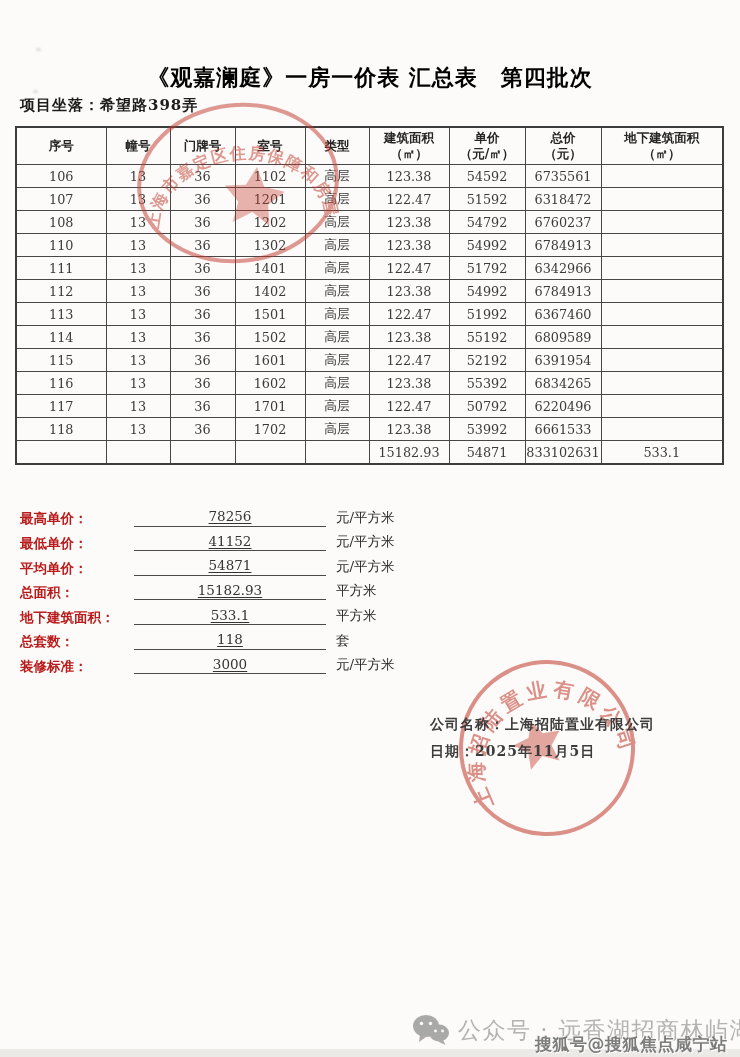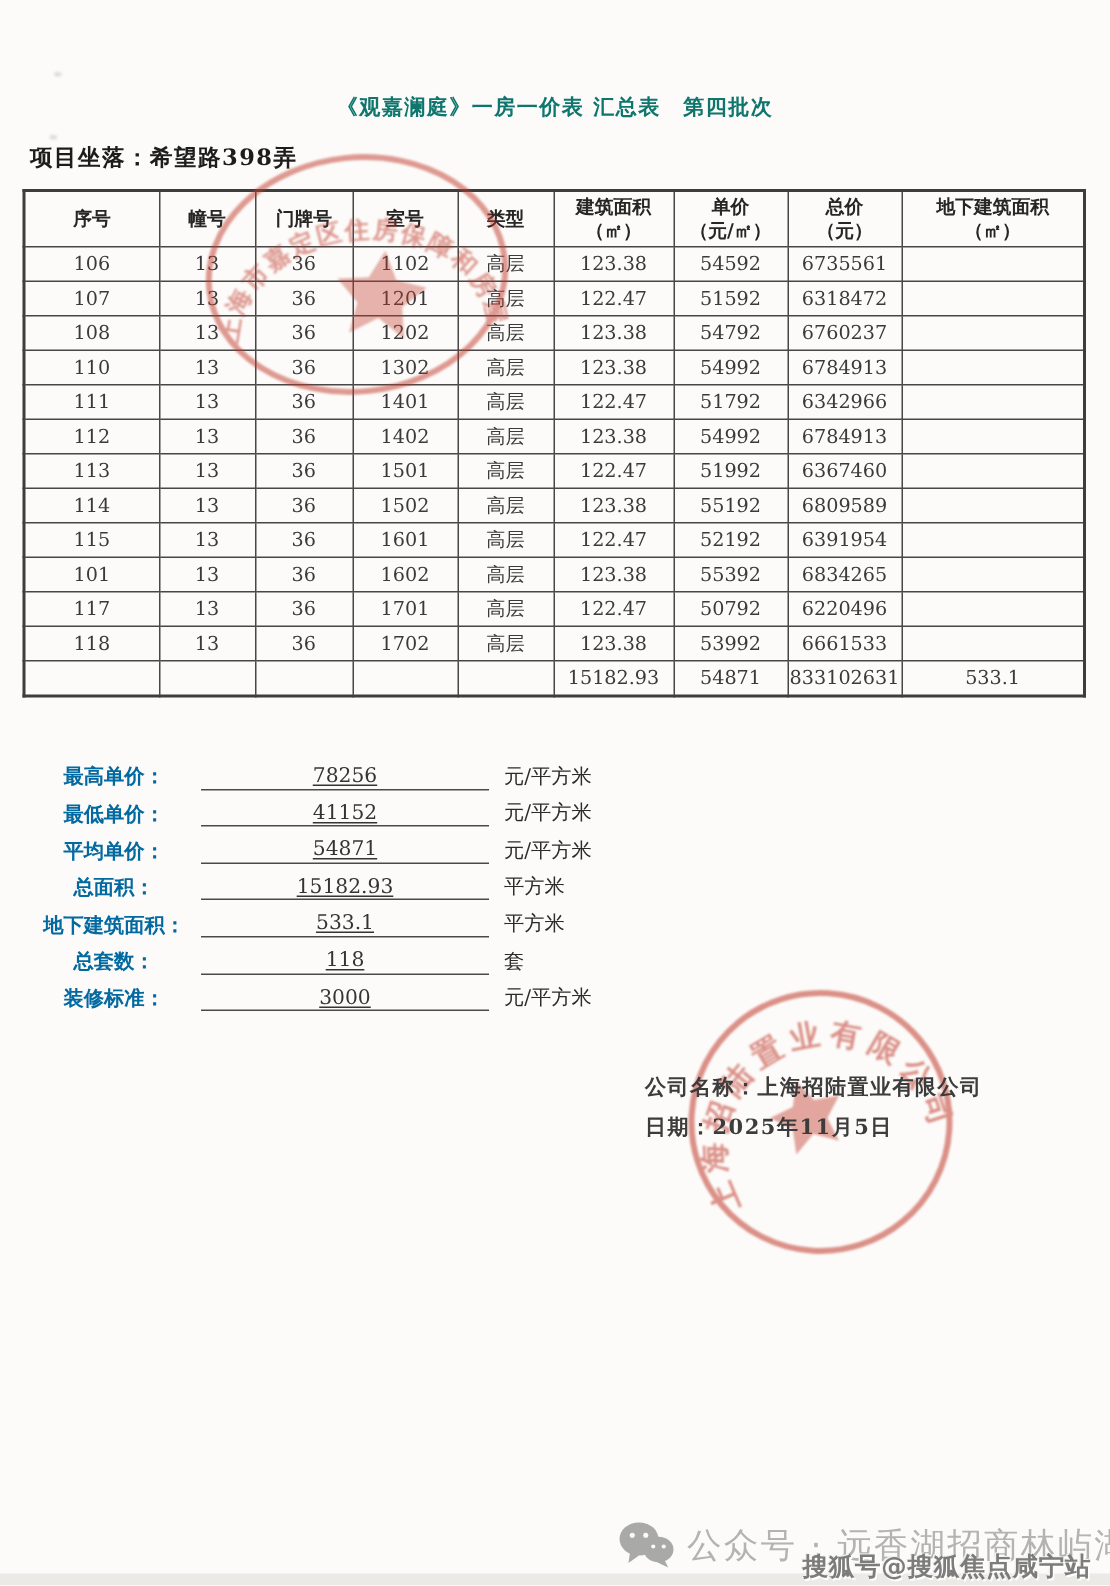--- a/index.html
+++ b/index.html
@@ -5,21 +5,21 @@
   html,body{margin:0;padding:0;}
   .page{
     position:relative; width:740px; height:1057px;
     background:#fcfbf9; overflow:hidden;
     font-family:"DejaVu Serif","Liberation Serif",serif;
     color:#2e2e2e;
   }
   .speck{position:absolute;background:#9a9a9a;opacity:.35;border-radius:50%;filter:blur(1px);}
   .doc-title{
     position:absolute; top:63px; left:0; width:740px;
-    text-align:center; font-size:14px; font-weight:bold; color:#0f766e;
+    text-align:center; font-size:22px; font-weight:bold; color:#000000;
     letter-spacing:1px;
   }
   .project-line{
     position:absolute; top:96px; left:20px;
     font-size:15px; font-weight:bold; color:#1c1c1c; letter-spacing:1px;
   }
   table.price{
     position:absolute; top:126px; left:15px;
     border-collapse:collapse; table-layout:fixed; width:707px;
     background:transparent;
@@ -33,22 +33,22 @@
     height:36px; font-size:12.5px; font-weight:bold; color:#262626;
     white-space:pre-line; line-height:1.25;
   }
   table.price td{
     height:22px; font-size:12.8px; color:#3a3a3a;
     font-family:"DejaVu Serif","Liberation Serif",serif;
   }
   .summary-block{position:absolute; top:502px; left:20px; width:400px;}
   .sum-row{position:relative; height:24.6px; display:flex; align-items:flex-end;}
   .sum-label{
-    display:inline-block; width:112px; text-align:center;
-    font-size:13.5px; font-weight:600; color:#0369a1; line-height:1.2;
+    display:inline-block; width:112px; text-align:left;
+    font-size:13.5px; font-weight:600; color:#b91c1c; line-height:1.2;
   }
   .sum-field{
     display:inline-block; width:192px; margin-left:2px;
     border-bottom:1.5px solid #4a4a4a; text-align:center; line-height:1.15;
   }
   .sum-value{
     font-size:13.5px; color:#343434;
     text-decoration:underline; text-underline-offset:2px;
   }
   .sum-unit{
@@ -213,21 +213,21 @@
           <td>13</td>
           <td>36</td>
           <td>1601</td>
           <td>高层</td>
           <td>122.47</td>
           <td>52192</td>
           <td>6391954</td>
           <td></td>
         </tr>
         <tr>
-          <td>101</td>
+          <td>116</td>
           <td>13</td>
           <td>36</td>
           <td>1602</td>
           <td>高层</td>
           <td>123.38</td>
           <td>55392</td>
           <td>6834265</td>
           <td></td>
         </tr>
         <tr>

